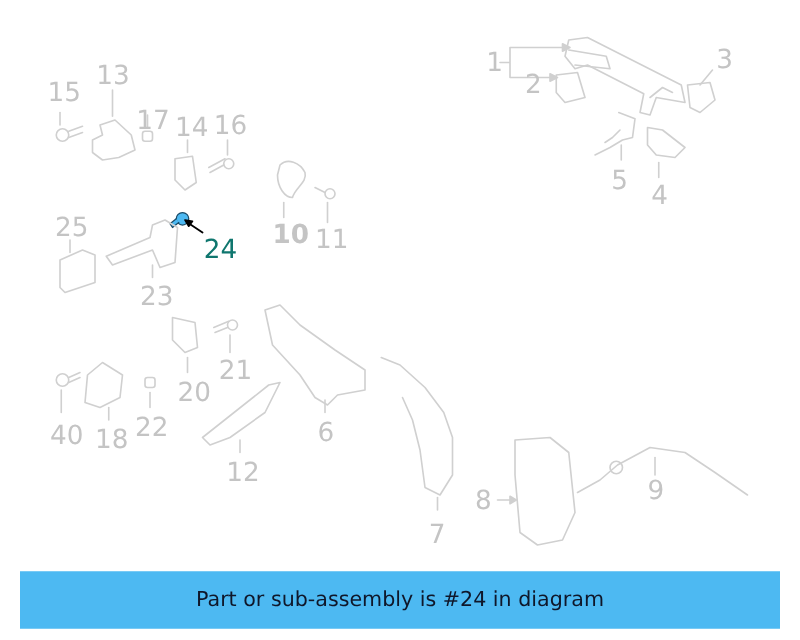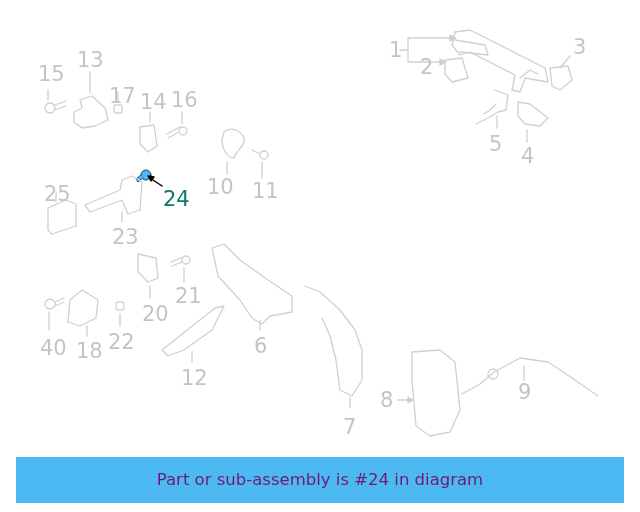--- a/index.html
+++ b/index.html
@@ -2,21 +2,21 @@
 <html><head>
 <meta charset="utf-8">
 <style>
   html, body { margin:0; padding:0; background:#ffffff; }
   body { width:640px; height:512px; position:relative; overflow:hidden; font-family:"DejaVu Sans", sans-serif; }
   #diagram { position:absolute; left:0; top:0; width:640px; height:450px; }
   .lbl { position:absolute; font-size:21px; color:#c4c4c4; line-height:1; font-family:"DejaVu Sans", sans-serif; }
   .lbl.hl { color:#0f766e; }
   #banner { position:absolute; left:16px; top:457px; width:608px; height:46px; background:#4db9f2;
             display:flex; flex-direction:column; align-items:center; justify-content:center; }
-  #banner span { font-size:16.5px; line-height:20px; color:#701a75; font-family:"DejaVu Sans", sans-serif; }
+  #banner span { font-size:16.5px; line-height:20px; color:#0f172a; font-family:"DejaVu Sans", sans-serif; }
 </style>
 </head>
 <body>
 
 <div id="diagram">
   <svg width="640" height="450" viewBox="0 0 640 450" fill="none" stroke="#d0d0d0" stroke-width="1.3" stroke-linejoin="round" stroke-linecap="round">
 
     <g>
       <path d="M455 32 L470 30 L545 68 L548 82 L525 78 L520 92 L512 90 L515 75 L470 52 L460 55 L452 45 Z"></path>
       <path d="M455 40 L485 45 L488 55 L460 52"></path>
@@ -113,33 +113,33 @@
 
   <span class="lbl" style="left:389px;top:40px;">1</span>
   <span class="lbl" style="left:420px;top:57px;">2</span>
   <span class="lbl" style="left:573px;top:37px;">3</span>
   <span class="lbl" style="left:521px;top:146px;">4</span>
   <span class="lbl" style="left:489px;top:134px;">5</span>
   <span class="lbl" style="left:254px;top:336px;">6</span>
   <span class="lbl" style="left:343px;top:417px;">7</span>
   <span class="lbl" style="left:380px;top:390px;">8</span>
   <span class="lbl" style="left:518px;top:382px;">9</span>
-  <span class="lbl" style="left:207px;top:177px;">10</span>
+  <span class="lbl" style="left:218px;top:177px;font-weight:bold;">10</span>
   <span class="lbl" style="left:252px;top:181px;">11</span>
   <span class="lbl" style="left:181px;top:368px;">12</span>
   <span class="lbl" style="left:77px;top:50px;">13</span>
   <span class="lbl" style="left:140px;top:92px;">14</span>
   <span class="lbl" style="left:38px;top:64px;">15</span>
   <span class="lbl" style="left:171px;top:90px;">16</span>
   <span class="lbl" style="left:109px;top:86px;">17</span>
   <span class="lbl" style="left:76px;top:341px;">18</span>
   <span class="lbl" style="left:142px;top:304px;">20</span>
   <span class="lbl" style="left:40px;top:338px;">40</span>
   <span class="lbl" style="left:175px;top:286px;">21</span>
   <span class="lbl" style="left:108px;top:332px;">22</span>
   <span class="lbl" style="left:112px;top:227px;">23</span>
   <span class="lbl hl" style="left:163px;top:189px;">24</span>
-  <span class="lbl" style="left:44px;top:172px;margin-top:12px;">25</span>
+  <span class="lbl" style="left:44px;top:172px;">25</span>
 </div>
 
 <div id="banner">
   <span>Part or sub-assembly is #24 in diagram</span>
 </div>
 
 </body></html>

